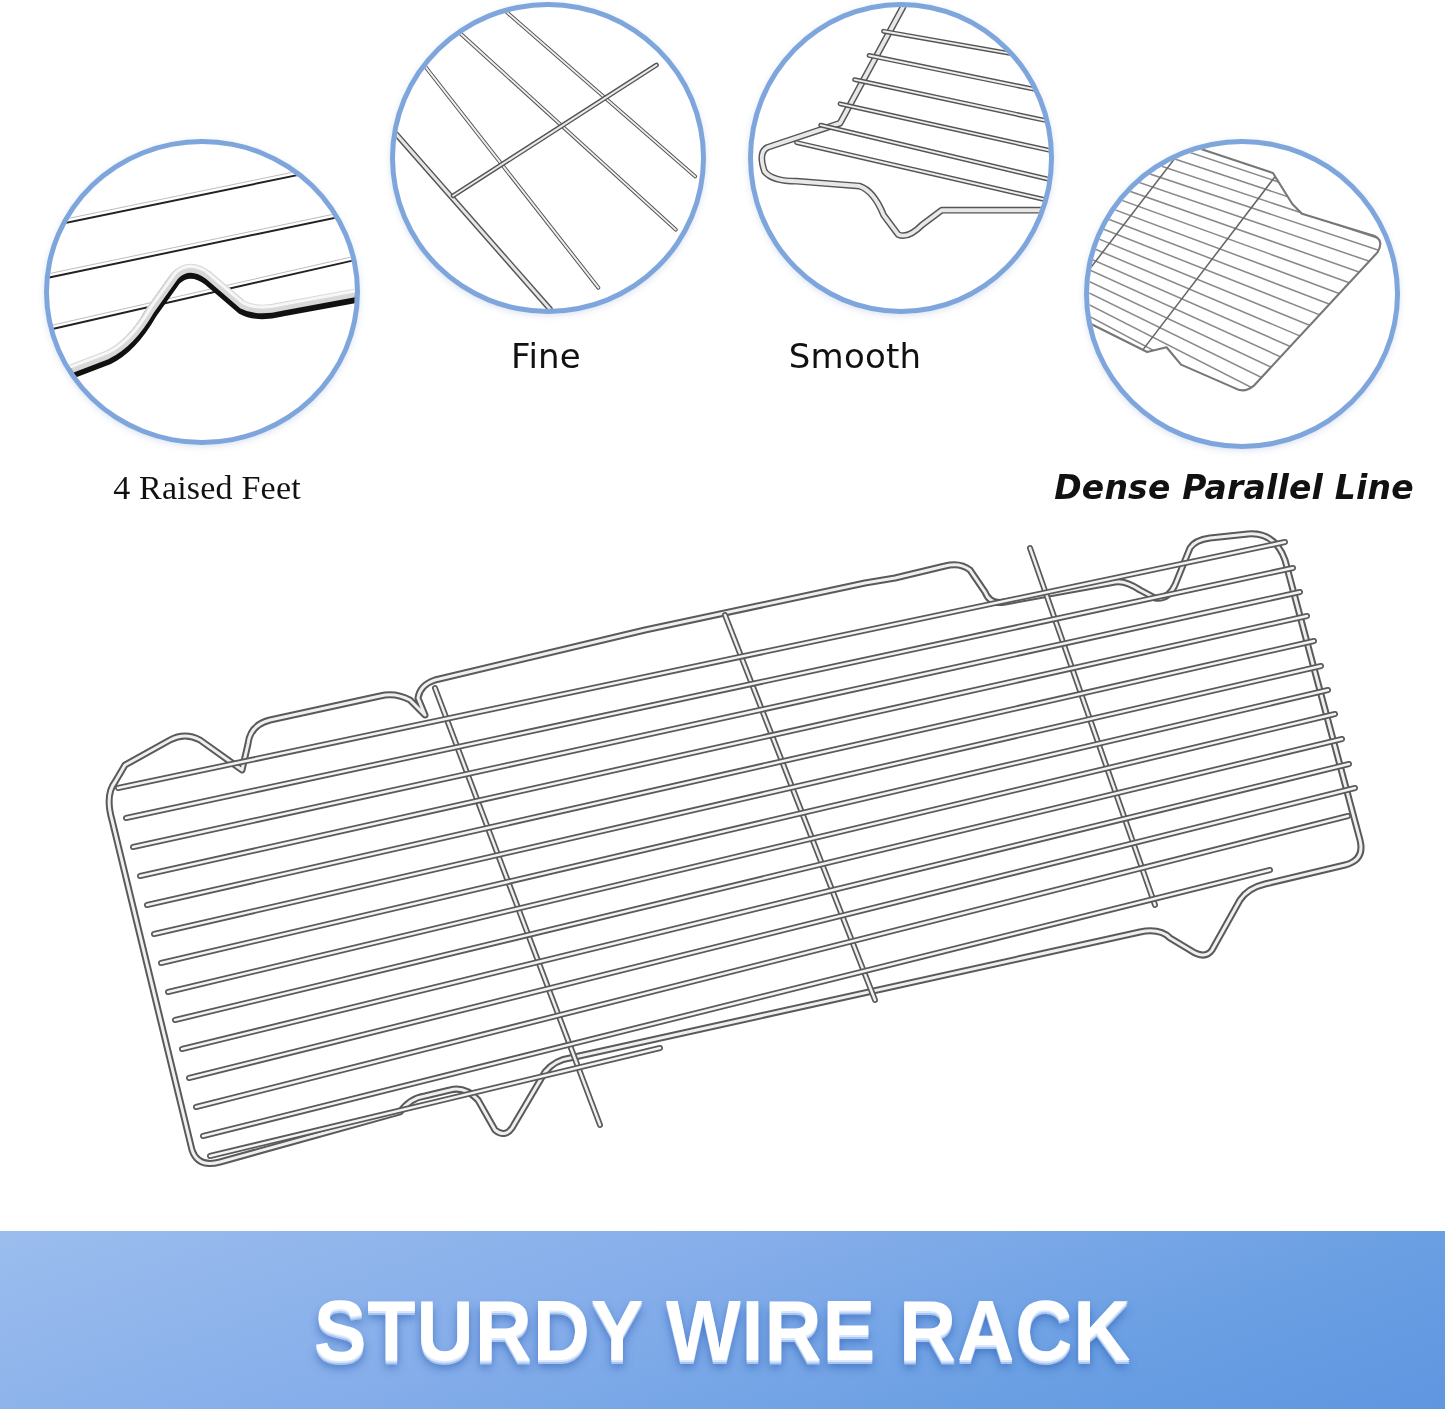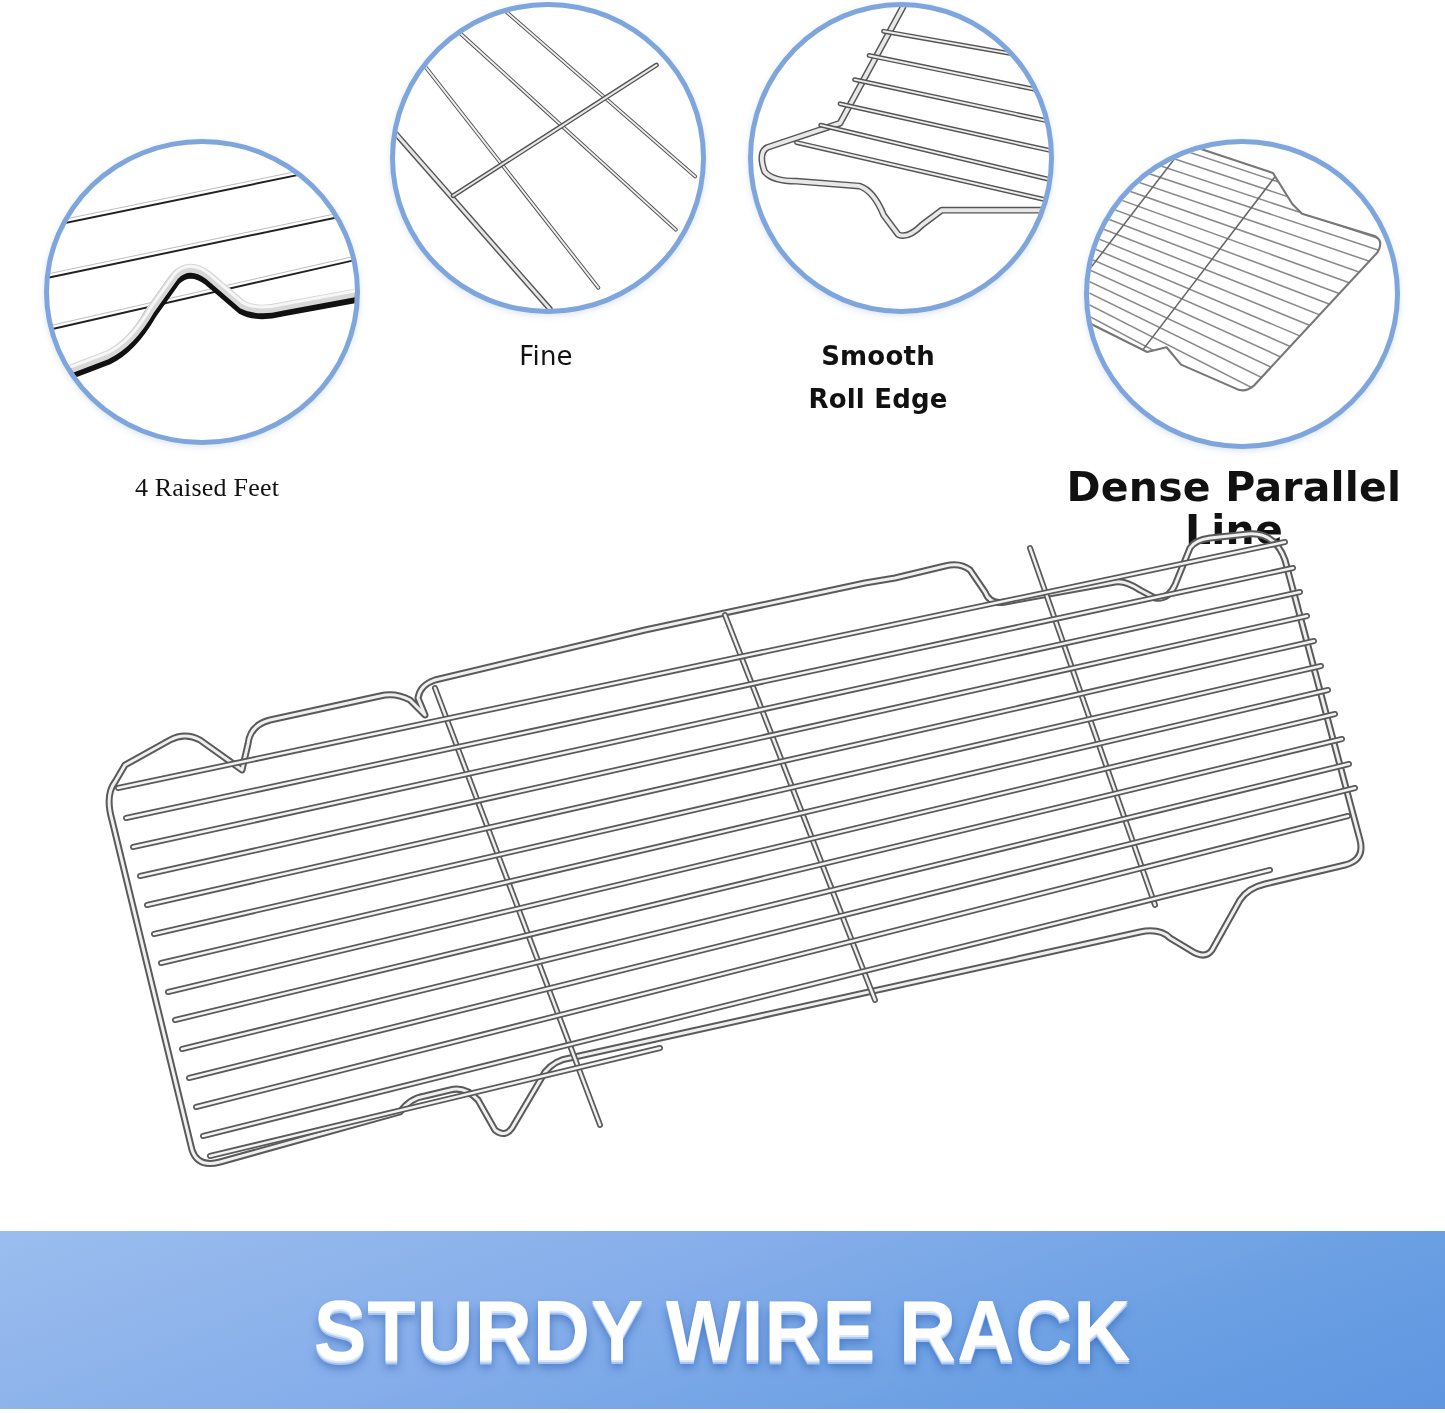--- a/index.html
+++ b/index.html
@@ -2,23 +2,23 @@
 <html><head>
 <meta charset="utf-8">
 <style>
   html, body { margin: 0; padding: 0; background: #ffffff; }
   body { width: 1445px; height: 1413px; position: relative; overflow: hidden;
          font-family: "DejaVu Sans", sans-serif; }
   .circle { position: absolute; border-radius: 50%; border: 5px solid #7fa6dc;
             background: #fff; overflow: hidden; box-sizing: border-box;
             box-shadow: 0 2px 6px rgba(120,150,200,0.25); }
   .circle svg { position: absolute; left: 0; top: 0; width: 100%; height: 100%; }
-  .label { position: absolute; color: #111; font-size: 26px; text-align: center;
+  .label { position: absolute; color: #111; font-size: 34px; text-align: center;
            line-height: 43px; letter-spacing: 0.2px; }
-  .label.bold { font-weight: bold; font-size: 41px; }
+  .label.bold { font-weight: bold; font-size: 33px; font-style: italic; }
   #rack { position: absolute; left: 100px; top: 520px; width: 1270px; height: 650px; }
   #banner { position: absolute; left: 0; top: 1231px; width: 1445px; height: 178px;
             background: linear-gradient(160deg, #9bbdee 0%, #86aeea 40%, #6a9fe3 75%, #5f96e0 100%); }
   #banner-title { position: absolute; left: 0; right: 0; top: 50px; text-align: center;
                   font-family: "Liberation Sans", sans-serif; font-weight: bold;
                   font-size: 86px; color: #ffffff; letter-spacing: 1px;
                   transform: scaleX(0.92);
                   text-shadow: 0 2px 0 #dbe7fa, 0 4px 0 #a9c6f0, 0 7px 10px rgba(30,80,170,0.55); }
 </style>
 </head>
@@ -74,23 +74,22 @@
       <line x1="105" y1="75" x2="306" y2="118" stroke="#eee" stroke-width="2"></line>
       <line x1="90" y1="100" x2="306" y2="148" stroke="#555" stroke-width="5"></line>
       <line x1="90" y1="100" x2="306" y2="148" stroke="#eee" stroke-width="2"></line>
       <line x1="70" y1="122" x2="306" y2="178" stroke="#555" stroke-width="5"></line>
       <line x1="70" y1="122" x2="306" y2="178" stroke="#eee" stroke-width="2"></line>
       <line x1="45" y1="140" x2="306" y2="200" stroke="#555" stroke-width="5"></line>
       <line x1="45" y1="140" x2="306" y2="200" stroke="#eee" stroke-width="2"></line>
     </g>
   </svg>
 </div>
-<div class="label" style="left:743px; top:335px; width:270px;font-weight:bold;">
+<div class="label" style="left:720px; top:335px; width:270px;">
   <div>Smooth</div>
-  <div>Roll Edge</div>
 </div>
 
 <div class="circle" style="left:1084px; top:139px; width:316px; height:310px;">
   <svg viewBox="0 0 316 310">
     <defs>
       <clipPath id="rackclip4">
         <path d="M100 0 L190 30 L210 62 L220 72 L295 95 Q305 100 298 112 L170 250 Q160 258 150 252 L95 228 L80 210 L60 215 L30 200 L0 185 L0 0 Z"></path>
       </clipPath>
     </defs>
     <g clip-path="url(#rackclip4)" stroke="#8a8a8a" stroke-width="1.6">

